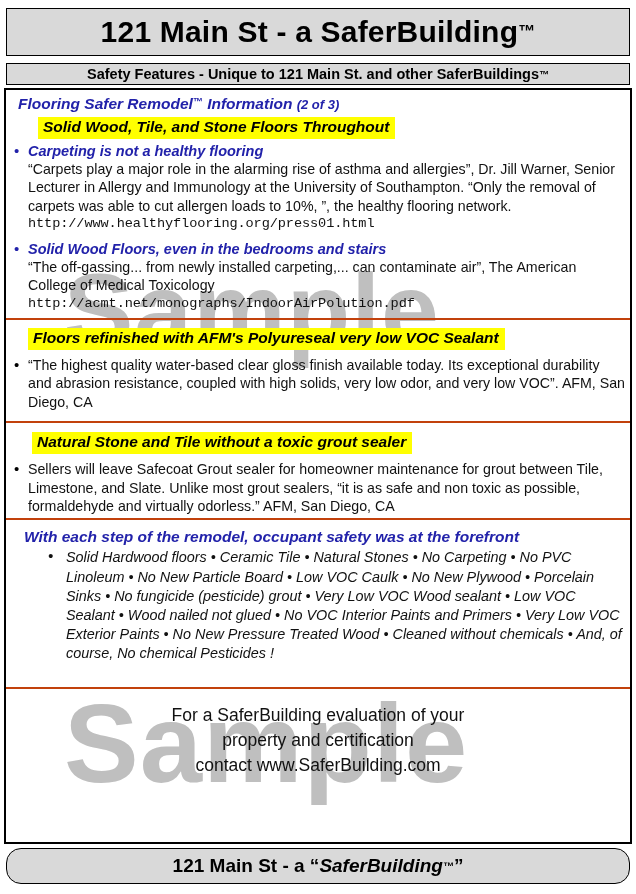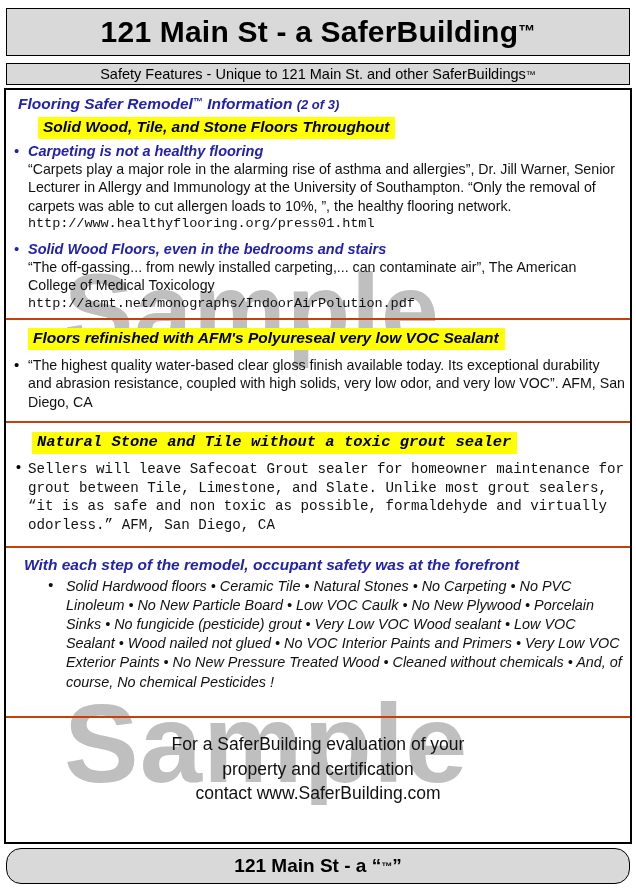--- a/index.html
+++ b/index.html
@@ -41,21 +41,21 @@
     font-weight: bold;
     letter-spacing: 0.2px;
     color: #000;
   }
   #title-banner .tm { font-size: 17px; vertical-align: 6px; }
 
   #subtitle-banner {
     top: 63px;
     height: 22px;
     font-size: 14.5px;
-    font-weight: normal;
+    font-weight: bold;
     color: #000;
   }
   #subtitle-banner .tm { font-size: 10px; vertical-align: 4px; }
 
   
   #content-frame {
     position: absolute;
     left: 4px;
     top: 88px;
     width: 628px;
@@ -259,21 +259,21 @@
 
     <div class="section layer-text" style="padding-top:6px;padding-bottom:8px;">
       <div class="hl-head" style="margin-left:18px;">Floors refinished with AFM's Polyureseal very low VOC Sealant</div>
       <ul class="bullets black indent-56" style="margin-top:4px;">
         <li>
           <div class="body-txt">“The highest quality water-based clear gloss finish available today. Its exceptional durability and abrasion resistance, coupled with high solids, very low odor, and very low VOC”. AFM, San Diego, CA</div>
         </li>
       </ul>
     </div>
 
-    <div class="section layer-text" style="padding-top:7px;padding-bottom:10px;font-family:Liberation Mono, monospace;">
+    <div class="section layer-text" style="padding-top:7px;padding-bottom:0;">
       <div class="hl-head" style="margin-left:22px;">Natural Stone and Tile without a toxic grout sealer</div>
       <ul class="bullets black indent-56" style="margin-top:4px;">
         <li>
           <div class="body-txt">Sellers will leave Safecoat Grout sealer for homeowner maintenance for grout between Tile, Limestone, and Slate.  Unlike most grout sealers, “it is as safe and non toxic as possible, formaldehyde and virtually odorless.” AFM, San Diego, CA</div>
         </li>
       </ul>
     </div>
 
     <div class="section layer-text" style="padding-top:5px;padding-bottom:24px;">
       <div class="blue-head" style="margin-left:14px;">With each step of the remodel, occupant safety was at the forefront</div>
@@ -283,17 +283,18 @@
     <div class="section" id="cta">
       <div class="cta-line">For a SaferBuilding evaluation of your</div>
       <div class="cta-line">property and certification</div>
       <div class="cta-line">contact www.SaferBuilding.com</div>
     </div>
 
   </div>
 
   <div id="bottom-banner" class="banner">
     <span>121 Main St - a “</span>
+      <span class="ital">SaferBuilding</span>
       <span class="tm">™</span>
       <span>”</span>
   </div>
 
 </div>
 
 </body></html>

